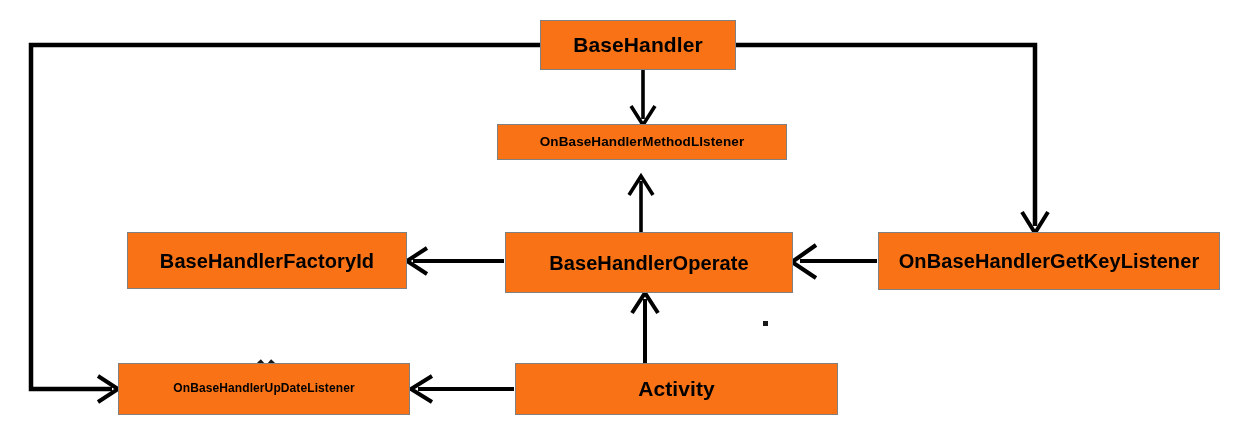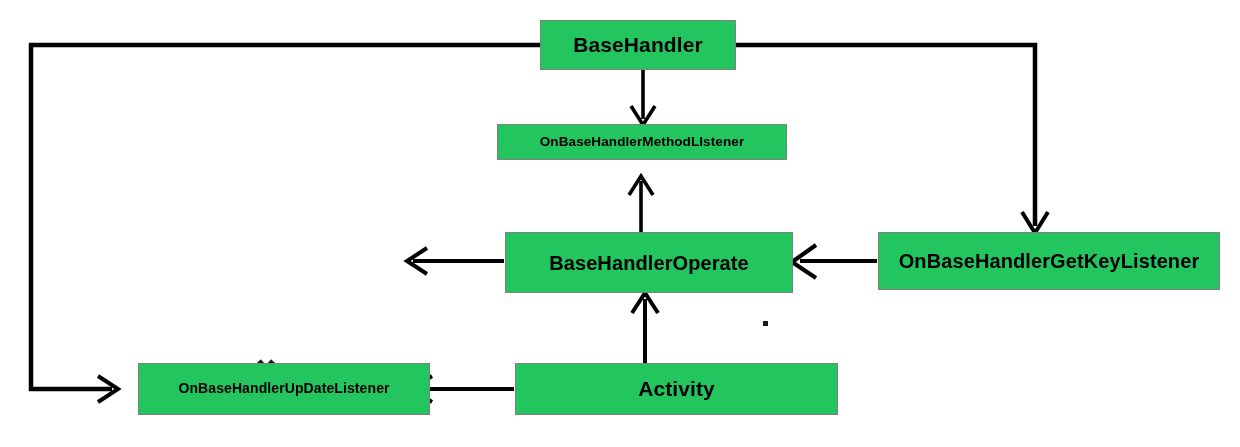--- a/index.html
+++ b/index.html
@@ -22,41 +22,41 @@
     position: absolute;
     left: 0;
     top: 0;
     width: 1240px;
     height: 447px;
     pointer-events: none;
   }
   .node {
     position: absolute;
     box-sizing: border-box;
-    background: #22c55e;
+    background: #f97316;
     border: 1.6px solid #808080;
     display: flex;
     align-items: center;
     justify-content: center;
     text-align: center;
     color: #000000;
     font-weight: bold;
     line-height: 1.1;
     z-index: 2;
   }
   .node-label {
     display: block;
     padding: 0 6px;
     white-space: nowrap;
   }
   
   .sz-lg  { font-size: 21px; letter-spacing: 0.1px; }
   .sz-md  { font-size: 20px; letter-spacing: 0.1px; }
   .sz-sm  { font-size: 13.5px; letter-spacing: 0.1px; }
-  .sz-xs  { font-size: 14px; letter-spacing: 0.1px; margin-left: 20px; }
+  .sz-xs  { font-size: 12px; letter-spacing: 0.1px; }
 
   .artifact-dot {
     position: absolute;
     width: 5px;
     height: 5px;
     background: #1a1a1a;
     z-index: 3;
   }
 </style>
 </head>
@@ -112,20 +112,23 @@
   </svg>
 
   <div class="node sz-lg" style="left:540px; top:20px; width:196px; height:50px;">
     <span class="node-label">BaseHandler</span>
   </div>
 
   <div class="node sz-sm" style="left:497px; top:124px; width:290px; height:36px;">
     <span class="node-label">OnBaseHandlerMethodLIstener</span>
   </div>
 
+  <div class="node sz-md" style="left:127px; top:232px; width:280px; height:57px;">
+    <span class="node-label">BaseHandlerFactoryId</span>
+  </div>
 
   <div class="node sz-md" style="left:878px; top:232px; width:342px; height:58px;">
     <span class="node-label">OnBaseHandlerGetKeyListener</span>
   </div>
 
   <div class="node sz-md" style="left:505px; top:232px; width:288px; height:61px;">
     <span class="node-label">BaseHandlerOperate</span>
   </div>
 
   <div class="node sz-xs" style="left:118px; top:363px; width:292px; height:52px;">

